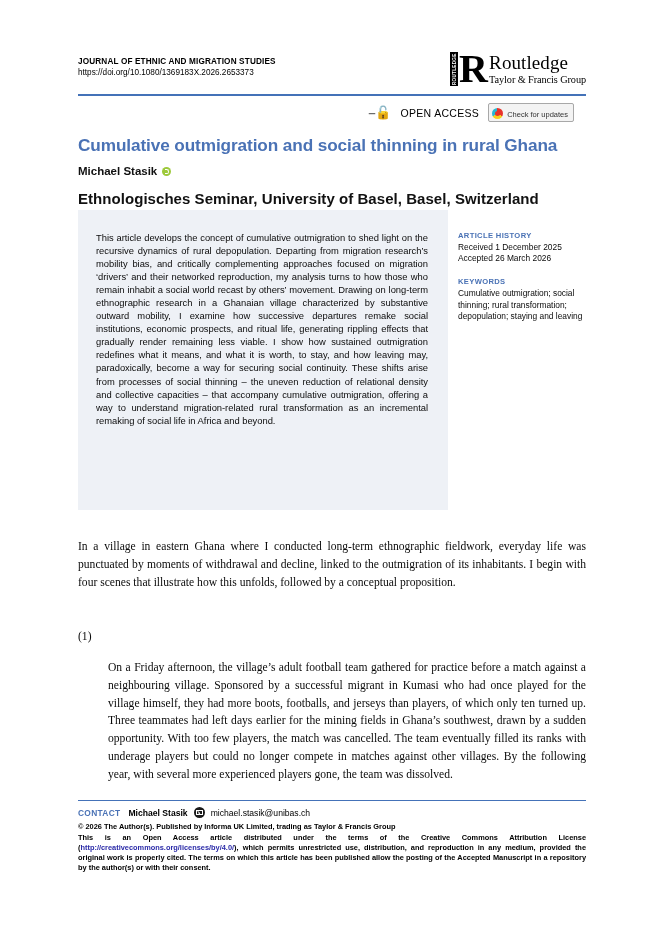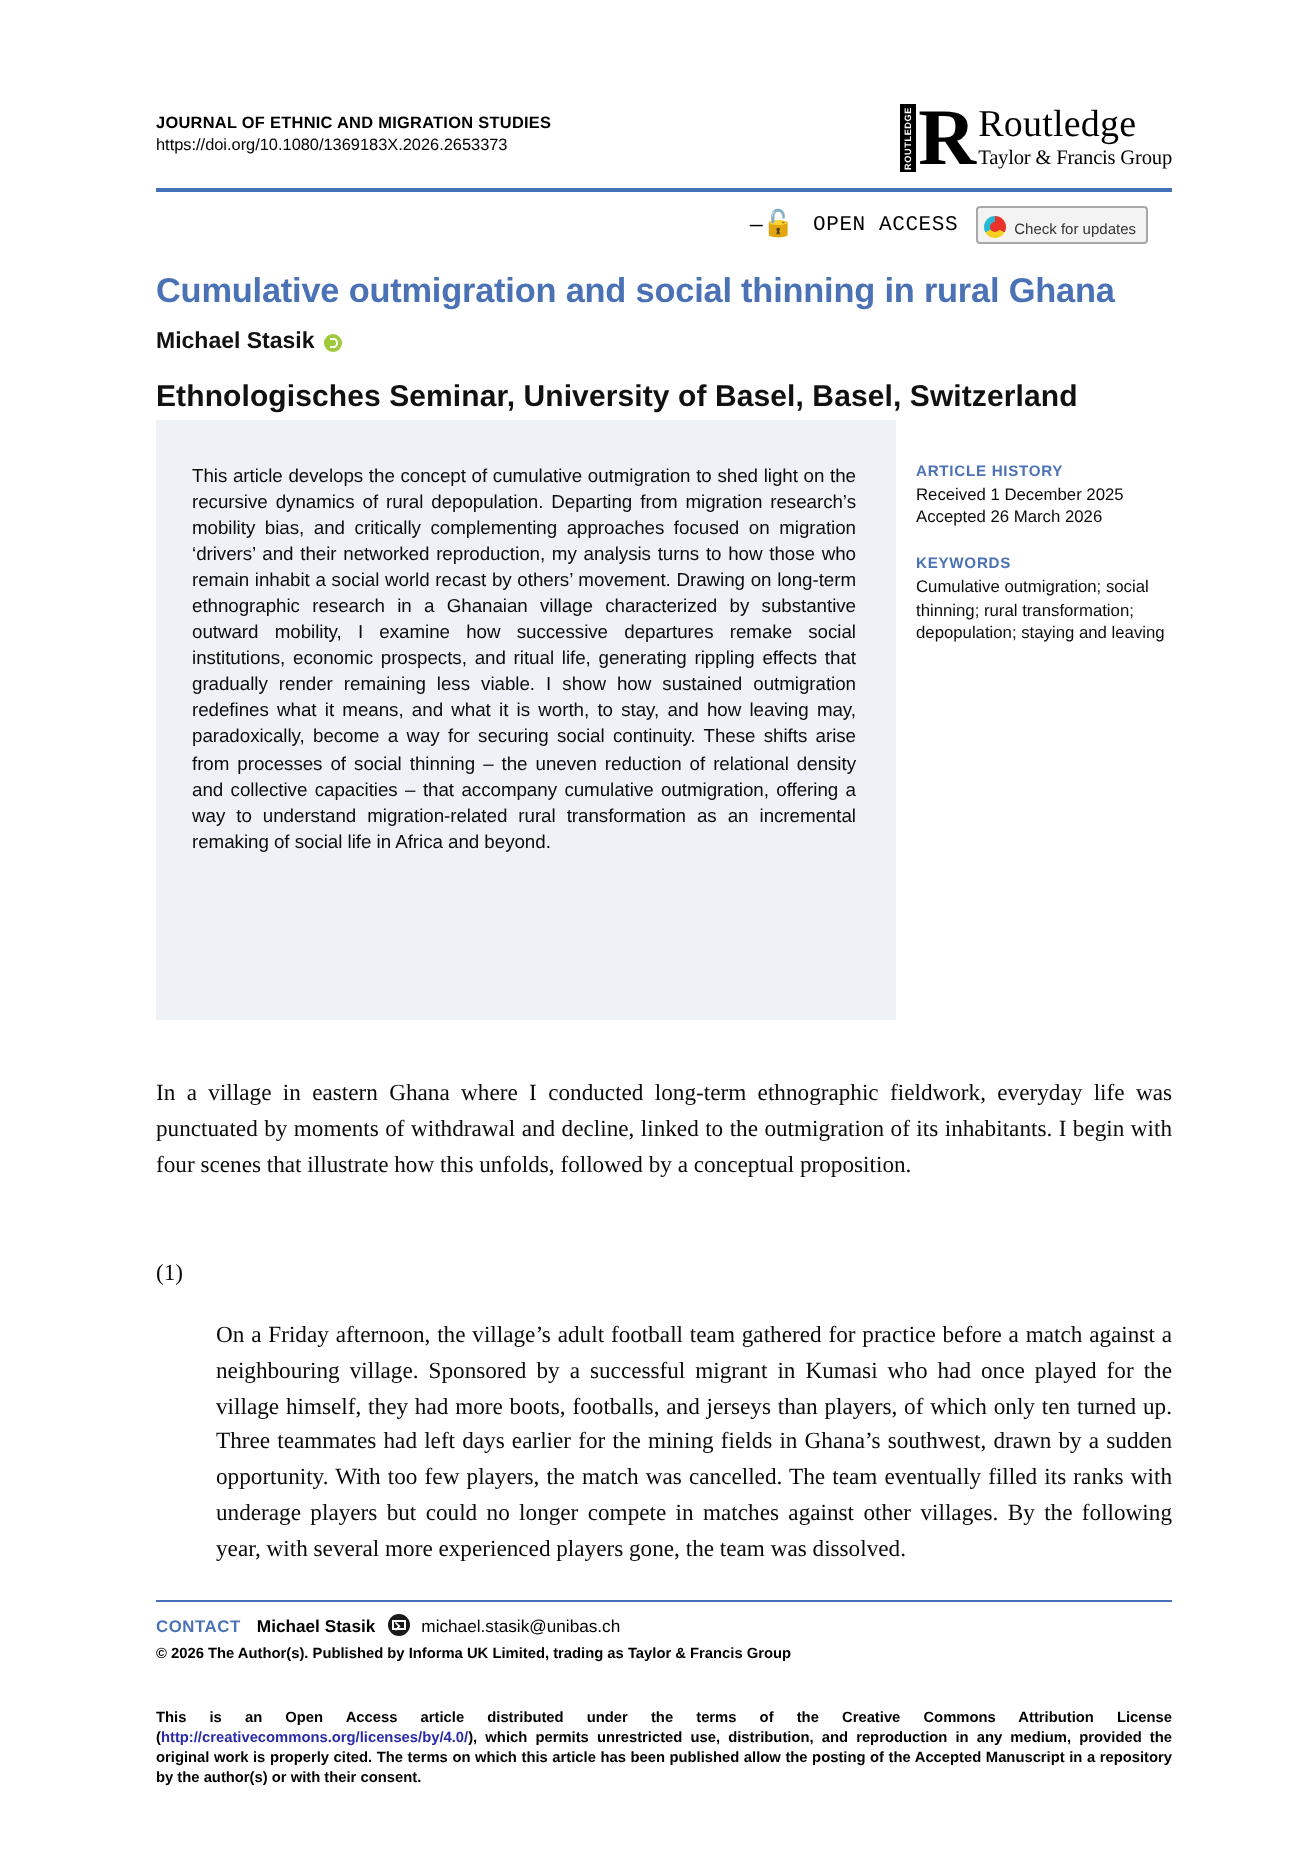--- a/index.html
+++ b/index.html
@@ -134,21 +134,21 @@
   }
   .oa-lock {
     font-family: "DejaVu Sans", sans-serif;
     font-size: 13px;
     line-height: 13px;
     color: #000;
     position: relative;
     top: 0px;
   }
   .oa-label {
-    font-family: Liberation Mono, monospace;
+    font-family: Liberation Sans, sans-serif;
     font-size: 10.5px;
     letter-spacing: 0.3px;
     color: #000;
   }
   .cfu {
     border: 1px solid #a8a8a8;
     background: #f3f3f3;
     border-radius: 2px;
     padding: 2px 5px 2px 3px;
     display: flex;
@@ -406,21 +406,20 @@
     position: absolute;
     left: 78px;
     top: 833px;
     width: 508px;
     font-family: "Liberation Sans", sans-serif;
     font-size: 7.4px;
     line-height: 9.9px;
     color: #000;
     text-align: justify;
     font-weight: bold;
-    margin-top: 21px;
   }
   .license a, .lic-link {
     color: #2a2aa8;
     text-decoration: none;
   }
 </style>
 </head>
 <body>
 
 <div class="page">

